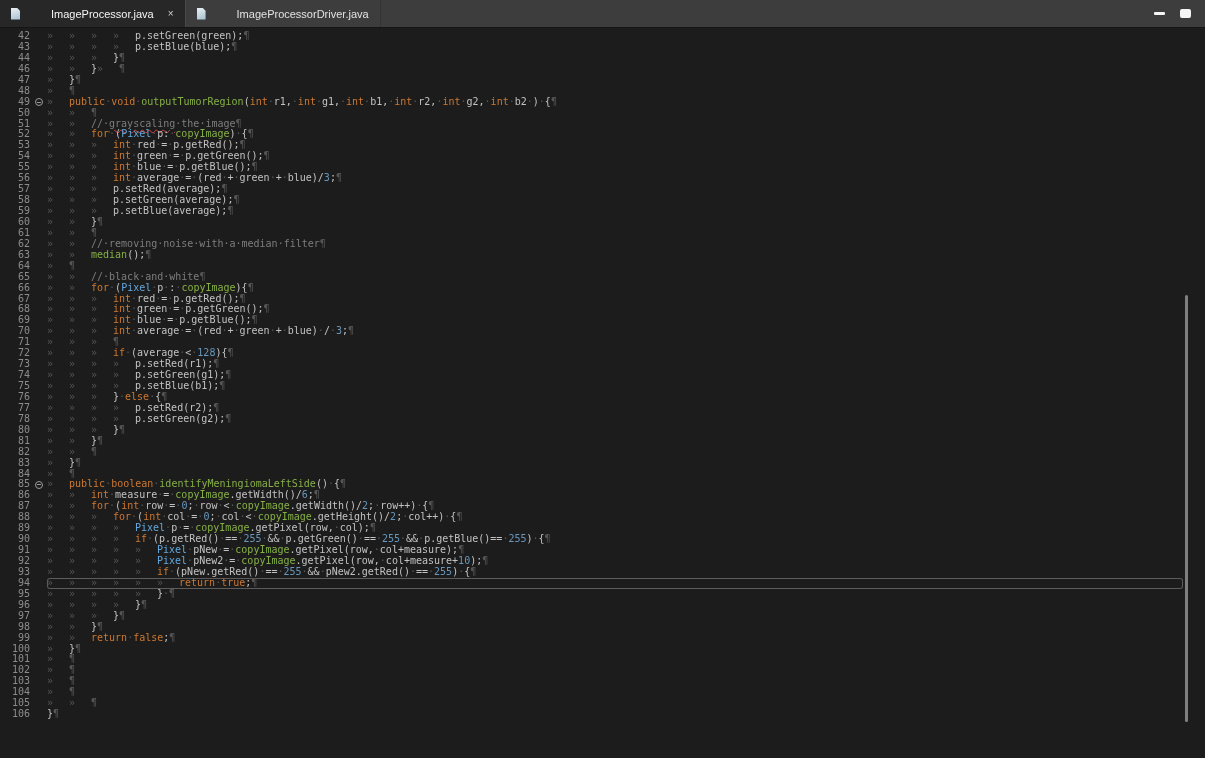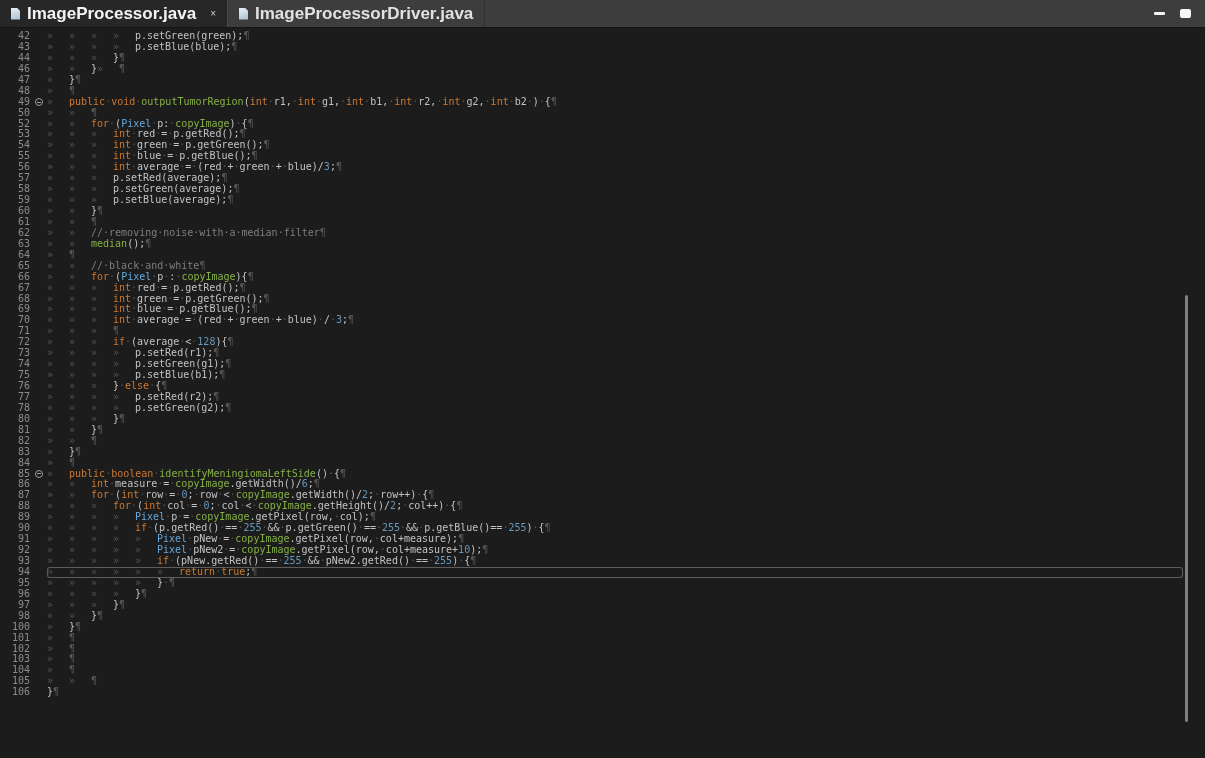--- a/index.html
+++ b/index.html
@@ -12,21 +12,21 @@
 
   
   .tabbar {
     height:28px; background: var(--c-tabbar, #3d3d3d);
     display:flex; align-items:stretch;
     border-bottom:1px solid #151515;
   }
   .tab { display:flex; align-items:center; padding:0 11px; gap:7px; }
   .tab.active { background: var(--c-tab-active, #272727); }
   .tab.inactive { border-right:1px solid #333; border-left:1px solid #474747; }
-  .tab-label { font-size:17px; font-weight:bold; color:#f4f4f4; white-space:nowrap; }
+  .tab-label { font-size:11px; font-weight:normal; color:#f4f4f4; white-space:nowrap;margin-left:24px; }
   .tab.inactive .tab-label { color:#e2e2e2; }
   .file-icon {
     width:9px; height:12px; flex:0 0 9px;
     background: linear-gradient(160deg, #eaf0f4 0%, #a7bece 100%);
     clip-path: polygon(0 0, 64% 0, 100% 28%, 100% 100%, 0 100%);
   }
   .tab-close { font-size:10px; color:#cfcfcf; margin-left:7px; line-height:1; }
   .tb-spacer { flex:1; }
   .win-controls { display:flex; align-items:center; gap:15px; padding-right:14px; }
   .ctl-min { width:11px; height:3px; background:#f5f5f5; border-radius:1px; }
@@ -97,20 +97,21 @@
 
 <div class="editor" id="editor">
     <div class="line"><span class="gut"><span class="num">42</span><span class="foldcol"></span></span><span class="code"><span class="sg-T">»</span><span class="sg-T">»</span><span class="sg-T">»</span><span class="sg-T">»</span><span class="sg-d">p.setGreen(green);</span><span class="sg-w">¶</span></span></div>
     <div class="line"><span class="gut"><span class="num">43</span><span class="foldcol"></span></span><span class="code"><span class="sg-T">»</span><span class="sg-T">»</span><span class="sg-T">»</span><span class="sg-T">»</span><span class="sg-d">p.setBlue(blue);</span><span class="sg-w">¶</span></span></div>
     <div class="line"><span class="gut"><span class="num">44</span><span class="foldcol"></span></span><span class="code"><span class="sg-T">»</span><span class="sg-T">»</span><span class="sg-T">»</span><span class="sg-d">}</span><span class="sg-w">¶</span></span></div>
     <div class="line"><span class="gut"><span class="num">46</span><span class="foldcol"></span></span><span class="code"><span class="sg-T">»</span><span class="sg-T">»</span><span class="sg-d">}</span><span class="sg-T">»</span><span class="sg-w">¶</span></span></div>
     <div class="line"><span class="gut"><span class="num">47</span><span class="foldcol"></span></span><span class="code"><span class="sg-T">»</span><span class="sg-d">}</span><span class="sg-w">¶</span></span></div>
     <div class="line"><span class="gut"><span class="num">48</span><span class="foldcol"></span></span><span class="code"><span class="sg-T">»</span><span class="sg-w">¶</span></span></div>
     <div class="line"><span class="gut"><span class="num">49</span><span class="foldcol"><span class="fold-dot"></span></span></span><span class="code"><span class="sg-T">»</span><span class="sg-k">public</span><span class="sg-w">·</span><span class="sg-k">void</span><span class="sg-w">·</span><span class="sg-g">outputTumorRegion</span><span class="sg-d">(</span><span class="sg-k">int</span><span class="sg-w">·</span><span class="sg-d">r1,</span><span class="sg-w">·</span><span class="sg-k">int</span><span class="sg-w">·</span><span class="sg-d">g1,</span><span class="sg-w">·</span><span class="sg-k">int</span><span class="sg-w">·</span><span class="sg-d">b1,</span><span class="sg-w">·</span><span class="sg-k">int</span><span class="sg-w">·</span><span class="sg-d">r2,</span><span class="sg-w">·</span><span class="sg-k">int</span><span class="sg-w">·</span><span class="sg-d">g2,</span><span class="sg-w">·</span><span class="sg-k">int</span><span class="sg-w">·</span><span class="sg-d">b2</span><span class="sg-w">·</span><span class="sg-d">)</span><span class="sg-w">·</span><span class="sg-d">{</span><span class="sg-w">¶</span></span></div>
     <div class="line"><span class="gut"><span class="num">50</span><span class="foldcol"></span></span><span class="code"><span class="sg-T">»</span><span class="sg-T">»</span><span class="sg-w">¶</span></span></div>
+    <div class="line"><span class="gut"><span class="num">51</span><span class="foldcol"></span></span><span class="code"><span class="sg-T">»</span><span class="sg-T">»</span><span class="sg-c">//·</span><span class="sg-e">grayscaling</span><span class="sg-c">·the·image</span><span class="sg-w">¶</span></span></div>
     <div class="line"><span class="gut"><span class="num">52</span><span class="foldcol"></span></span><span class="code"><span class="sg-T">»</span><span class="sg-T">»</span><span class="sg-k">for</span><span class="sg-w">·</span><span class="sg-d">(</span><span class="sg-t">Pixel</span><span class="sg-w">·</span><span class="sg-d">p:</span><span class="sg-w">·</span><span class="sg-g">copyImage</span><span class="sg-d">)</span><span class="sg-w">·</span><span class="sg-d">{</span><span class="sg-w">¶</span></span></div>
     <div class="line"><span class="gut"><span class="num">53</span><span class="foldcol"></span></span><span class="code"><span class="sg-T">»</span><span class="sg-T">»</span><span class="sg-T">»</span><span class="sg-k">int</span><span class="sg-w">·</span><span class="sg-d">red</span><span class="sg-w">·</span><span class="sg-d">=</span><span class="sg-w">·</span><span class="sg-d">p.getRed();</span><span class="sg-w">¶</span></span></div>
     <div class="line"><span class="gut"><span class="num">54</span><span class="foldcol"></span></span><span class="code"><span class="sg-T">»</span><span class="sg-T">»</span><span class="sg-T">»</span><span class="sg-k">int</span><span class="sg-w">·</span><span class="sg-d">green</span><span class="sg-w">·</span><span class="sg-d">=</span><span class="sg-w">·</span><span class="sg-d">p.getGreen();</span><span class="sg-w">¶</span></span></div>
     <div class="line"><span class="gut"><span class="num">55</span><span class="foldcol"></span></span><span class="code"><span class="sg-T">»</span><span class="sg-T">»</span><span class="sg-T">»</span><span class="sg-k">int</span><span class="sg-w">·</span><span class="sg-d">blue</span><span class="sg-w">·</span><span class="sg-d">=</span><span class="sg-w">·</span><span class="sg-d">p.getBlue();</span><span class="sg-w">¶</span></span></div>
     <div class="line"><span class="gut"><span class="num">56</span><span class="foldcol"></span></span><span class="code"><span class="sg-T">»</span><span class="sg-T">»</span><span class="sg-T">»</span><span class="sg-k">int</span><span class="sg-w">·</span><span class="sg-d">average</span><span class="sg-w">·</span><span class="sg-d">=</span><span class="sg-w">·</span><span class="sg-d">(red</span><span class="sg-w">·</span><span class="sg-d">+</span><span class="sg-w">·</span><span class="sg-d">green</span><span class="sg-w">·</span><span class="sg-d">+</span><span class="sg-w">·</span><span class="sg-d">blue)/</span><span class="sg-n">3</span><span class="sg-d">;</span><span class="sg-w">¶</span></span></div>
     <div class="line"><span class="gut"><span class="num">57</span><span class="foldcol"></span></span><span class="code"><span class="sg-T">»</span><span class="sg-T">»</span><span class="sg-T">»</span><span class="sg-d">p.setRed(average);</span><span class="sg-w">¶</span></span></div>
     <div class="line"><span class="gut"><span class="num">58</span><span class="foldcol"></span></span><span class="code"><span class="sg-T">»</span><span class="sg-T">»</span><span class="sg-T">»</span><span class="sg-d">p.setGreen(average);</span><span class="sg-w">¶</span></span></div>
     <div class="line"><span class="gut"><span class="num">59</span><span class="foldcol"></span></span><span class="code"><span class="sg-T">»</span><span class="sg-T">»</span><span class="sg-T">»</span><span class="sg-d">p.setBlue(average);</span><span class="sg-w">¶</span></span></div>
     <div class="line"><span class="gut"><span class="num">60</span><span class="foldcol"></span></span><span class="code"><span class="sg-T">»</span><span class="sg-T">»</span><span class="sg-d">}</span><span class="sg-w">¶</span></span></div>
     <div class="line"><span class="gut"><span class="num">61</span><span class="foldcol"></span></span><span class="code"><span class="sg-T">»</span><span class="sg-T">»</span><span class="sg-w">¶</span></span></div>
@@ -143,20 +144,21 @@
     <div class="line"><span class="gut"><span class="num">89</span><span class="foldcol"></span></span><span class="code"><span class="sg-T">»</span><span class="sg-T">»</span><span class="sg-T">»</span><span class="sg-T">»</span><span class="sg-t">Pixel</span><span class="sg-w">·</span><span class="sg-d">p</span><span class="sg-w">·</span><span class="sg-d">=</span><span class="sg-w">·</span><span class="sg-g">copyImage</span><span class="sg-d">.getPixel(row,</span><span class="sg-w">·</span><span class="sg-d">col);</span><span class="sg-w">¶</span></span></div>
     <div class="line"><span class="gut"><span class="num">90</span><span class="foldcol"></span></span><span class="code"><span class="sg-T">»</span><span class="sg-T">»</span><span class="sg-T">»</span><span class="sg-T">»</span><span class="sg-k">if</span><span class="sg-w">·</span><span class="sg-d">(p.getRed()</span><span class="sg-w">·</span><span class="sg-d">==</span><span class="sg-w">·</span><span class="sg-n">255</span><span class="sg-w">·</span><span class="sg-d">&amp;&amp;</span><span class="sg-w">·</span><span class="sg-d">p.getGreen()</span><span class="sg-w">·</span><span class="sg-d">==</span><span class="sg-w">·</span><span class="sg-n">255</span><span class="sg-w">·</span><span class="sg-d">&amp;&amp;</span><span class="sg-w">·</span><span class="sg-d">p.getBlue()==</span><span class="sg-w">·</span><span class="sg-n">255</span><span class="sg-d">)</span><span class="sg-w">·</span><span class="sg-d">{</span><span class="sg-w">¶</span></span></div>
     <div class="line"><span class="gut"><span class="num">91</span><span class="foldcol"></span></span><span class="code"><span class="sg-T">»</span><span class="sg-T">»</span><span class="sg-T">»</span><span class="sg-T">»</span><span class="sg-T">»</span><span class="sg-t">Pixel</span><span class="sg-w">·</span><span class="sg-d">pNew</span><span class="sg-w">·</span><span class="sg-d">=</span><span class="sg-w">·</span><span class="sg-g">copyImage</span><span class="sg-d">.getPixel(row,</span><span class="sg-w">·</span><span class="sg-d">col+measure);</span><span class="sg-w">¶</span></span></div>
     <div class="line"><span class="gut"><span class="num">92</span><span class="foldcol"></span></span><span class="code"><span class="sg-T">»</span><span class="sg-T">»</span><span class="sg-T">»</span><span class="sg-T">»</span><span class="sg-T">»</span><span class="sg-t">Pixel</span><span class="sg-w">·</span><span class="sg-d">pNew2</span><span class="sg-w">·</span><span class="sg-d">=</span><span class="sg-w">·</span><span class="sg-g">copyImage</span><span class="sg-d">.getPixel(row,</span><span class="sg-w">·</span><span class="sg-d">col+measure+</span><span class="sg-n">10</span><span class="sg-d">);</span><span class="sg-w">¶</span></span></div>
     <div class="line"><span class="gut"><span class="num">93</span><span class="foldcol"></span></span><span class="code"><span class="sg-T">»</span><span class="sg-T">»</span><span class="sg-T">»</span><span class="sg-T">»</span><span class="sg-T">»</span><span class="sg-k">if</span><span class="sg-w">·</span><span class="sg-d">(pNew.getRed()</span><span class="sg-w">·</span><span class="sg-d">==</span><span class="sg-w">·</span><span class="sg-n">255</span><span class="sg-w">·</span><span class="sg-d">&amp;&amp;</span><span class="sg-w">·</span><span class="sg-d">pNew2.getRed()</span><span class="sg-w">·</span><span class="sg-d">==</span><span class="sg-w">·</span><span class="sg-n">255</span><span class="sg-d">)</span><span class="sg-w">·</span><span class="sg-d">{</span><span class="sg-w">¶</span></span></div>
     <div class="line cur"><span class="gut"><span class="num">94</span><span class="foldcol"></span></span><span class="code"><span class="sg-T">»</span><span class="sg-T">»</span><span class="sg-T">»</span><span class="sg-T">»</span><span class="sg-T">»</span><span class="sg-T">»</span><span class="sg-k">return</span><span class="sg-w">·</span><span class="sg-k">true</span><span class="sg-d">;</span><span class="sg-w">¶</span></span></div>
     <div class="line"><span class="gut"><span class="num">95</span><span class="foldcol"></span></span><span class="code"><span class="sg-T">»</span><span class="sg-T">»</span><span class="sg-T">»</span><span class="sg-T">»</span><span class="sg-T">»</span><span class="sg-d">}</span><span class="sg-w">·¶</span></span></div>
     <div class="line"><span class="gut"><span class="num">96</span><span class="foldcol"></span></span><span class="code"><span class="sg-T">»</span><span class="sg-T">»</span><span class="sg-T">»</span><span class="sg-T">»</span><span class="sg-d">}</span><span class="sg-w">¶</span></span></div>
     <div class="line"><span class="gut"><span class="num">97</span><span class="foldcol"></span></span><span class="code"><span class="sg-T">»</span><span class="sg-T">»</span><span class="sg-T">»</span><span class="sg-d">}</span><span class="sg-w">¶</span></span></div>
     <div class="line"><span class="gut"><span class="num">98</span><span class="foldcol"></span></span><span class="code"><span class="sg-T">»</span><span class="sg-T">»</span><span class="sg-d">}</span><span class="sg-w">¶</span></span></div>
+    <div class="line"><span class="gut"><span class="num">99</span><span class="foldcol"></span></span><span class="code"><span class="sg-T">»</span><span class="sg-T">»</span><span class="sg-k">return</span><span class="sg-w">·</span><span class="sg-k">false</span><span class="sg-d">;</span><span class="sg-w">¶</span></span></div>
     <div class="line"><span class="gut"><span class="num">100</span><span class="foldcol"></span></span><span class="code"><span class="sg-T">»</span><span class="sg-d">}</span><span class="sg-w">¶</span></span></div>
     <div class="line"><span class="gut"><span class="num">101</span><span class="foldcol"></span></span><span class="code"><span class="sg-T">»</span><span class="sg-w">¶</span></span></div>
     <div class="line"><span class="gut"><span class="num">102</span><span class="foldcol"></span></span><span class="code"><span class="sg-T">»</span><span class="sg-w">¶</span></span></div>
     <div class="line"><span class="gut"><span class="num">103</span><span class="foldcol"></span></span><span class="code"><span class="sg-T">»</span><span class="sg-w">¶</span></span></div>
     <div class="line"><span class="gut"><span class="num">104</span><span class="foldcol"></span></span><span class="code"><span class="sg-T">»</span><span class="sg-w">¶</span></span></div>
     <div class="line"><span class="gut"><span class="num">105</span><span class="foldcol"></span></span><span class="code"><span class="sg-T">»</span><span class="sg-T">»</span><span class="sg-w">¶</span></span></div>
     <div class="line"><span class="gut"><span class="num">106</span><span class="foldcol"></span></span><span class="code"><span class="sg-d">}</span><span class="sg-w">¶</span></span></div>
   </div>
 
 <div class="scroll-thumb"></div>

